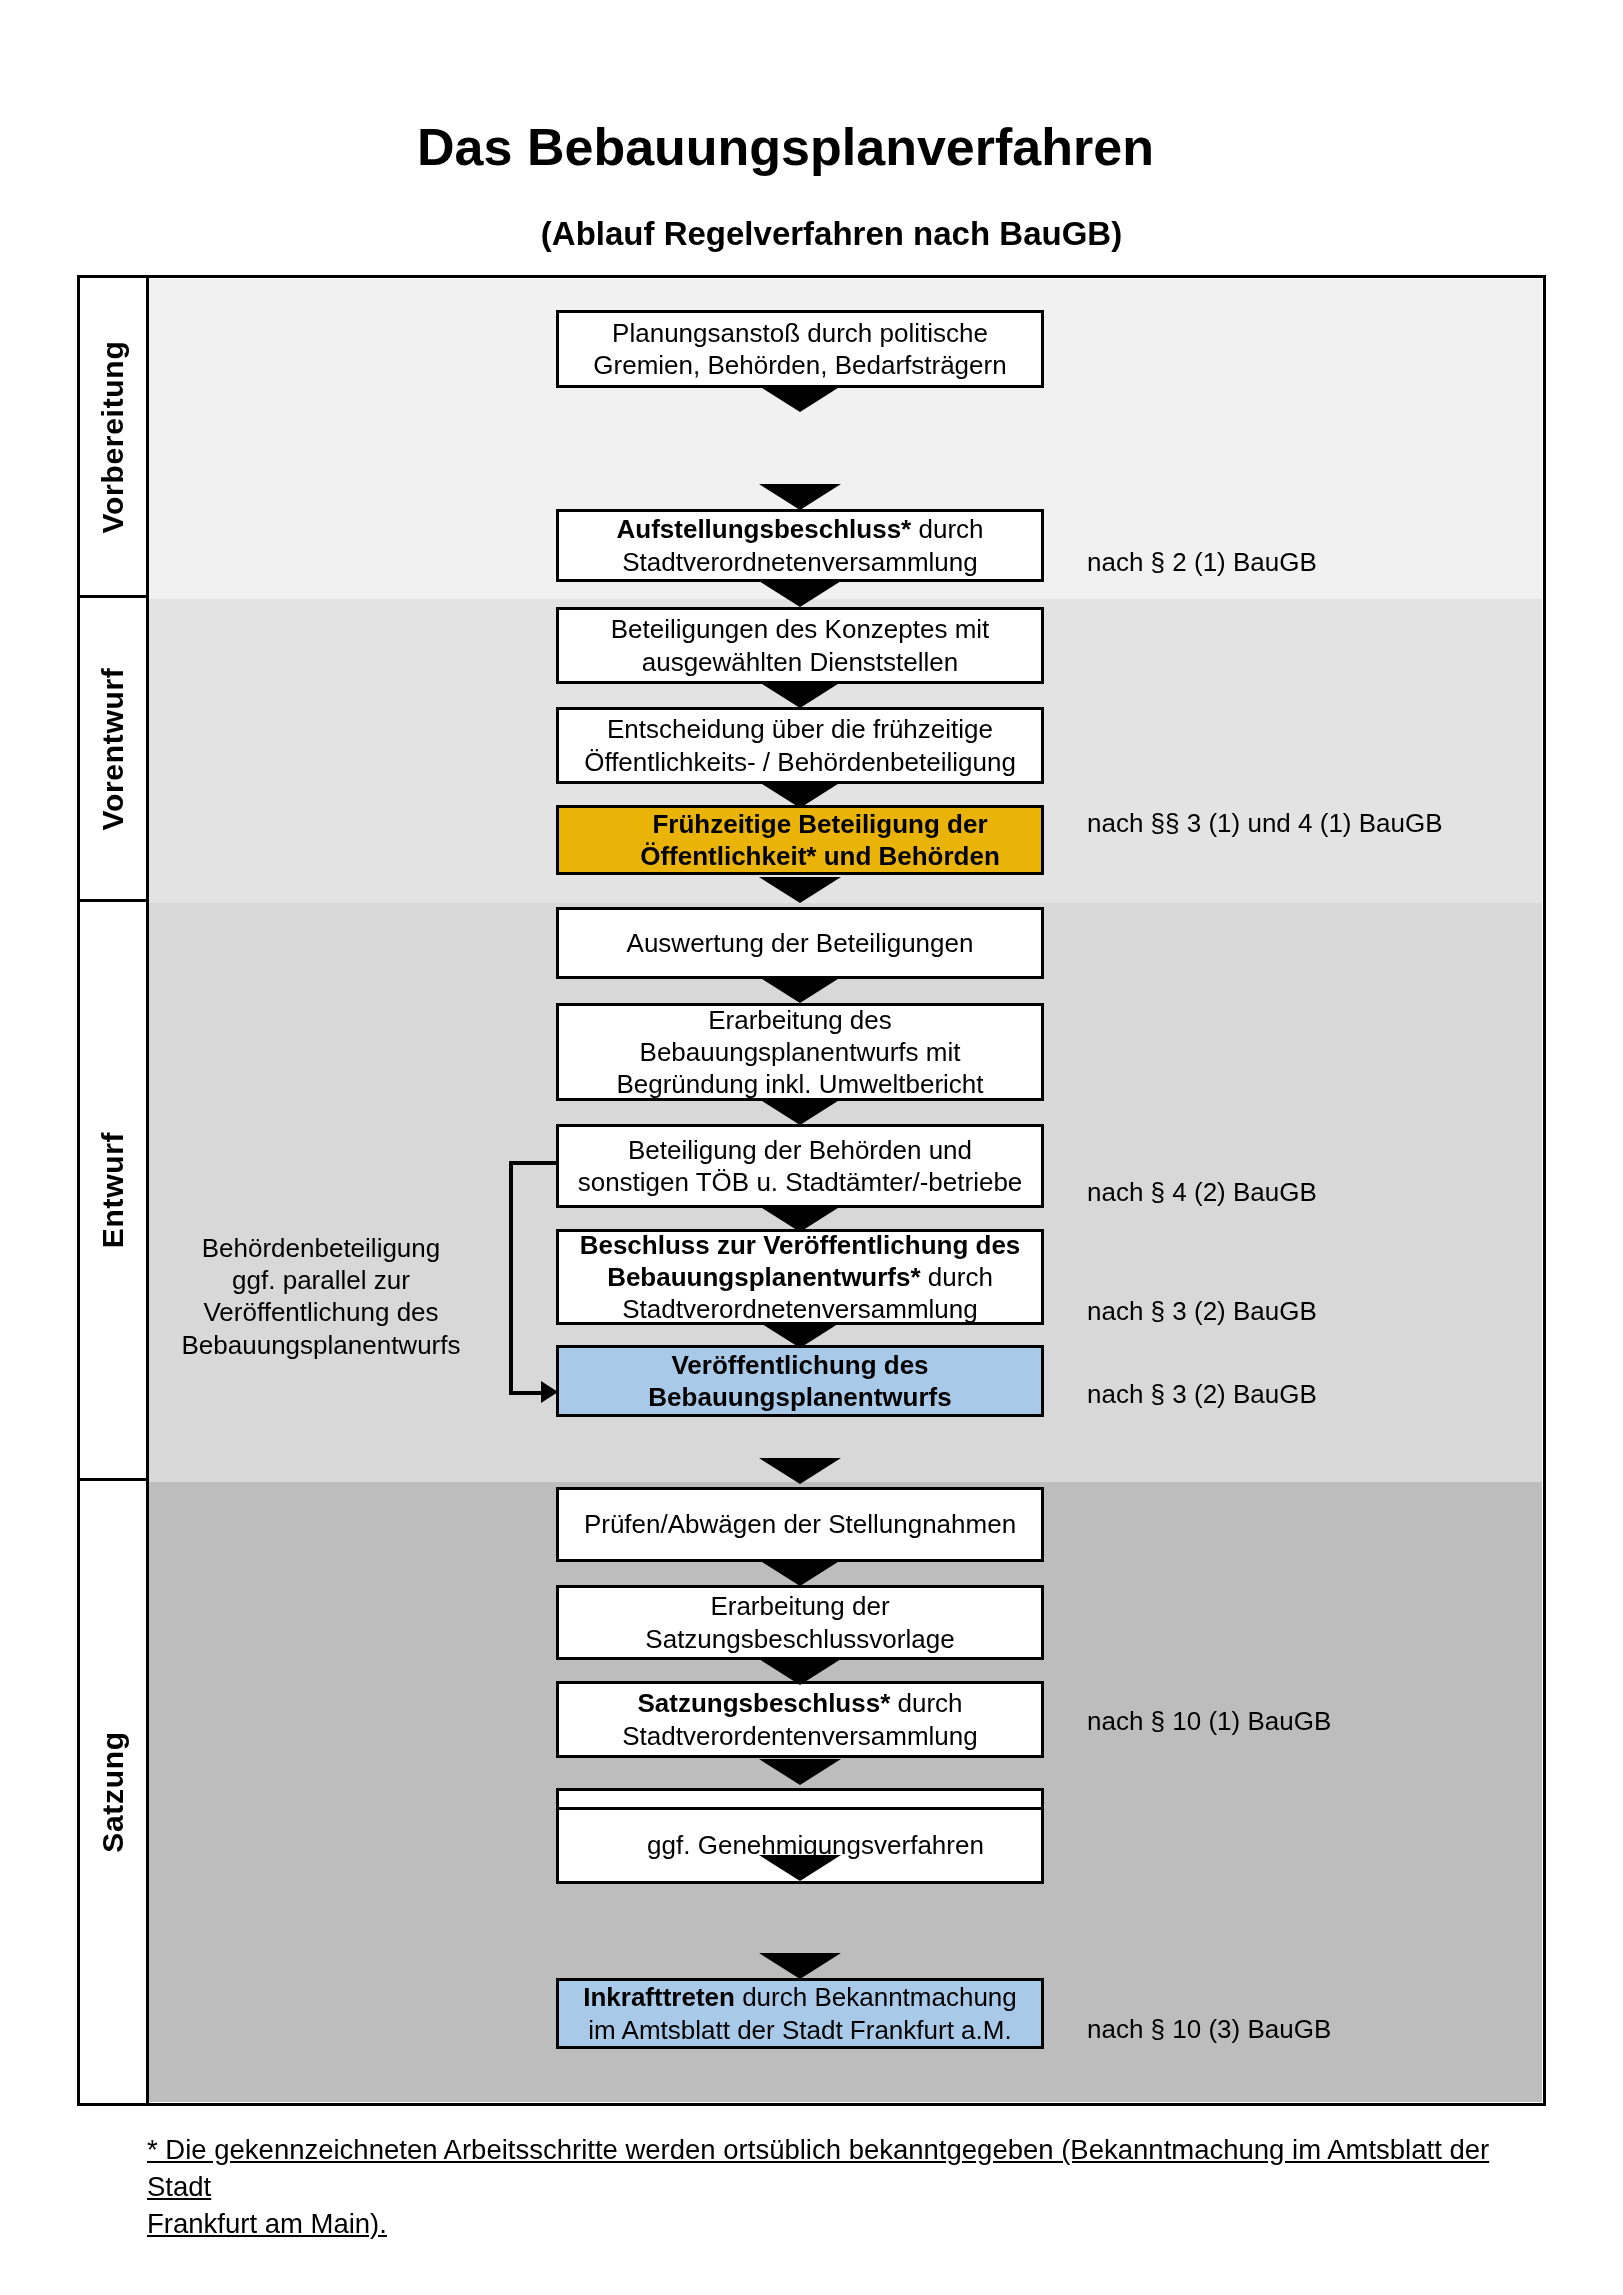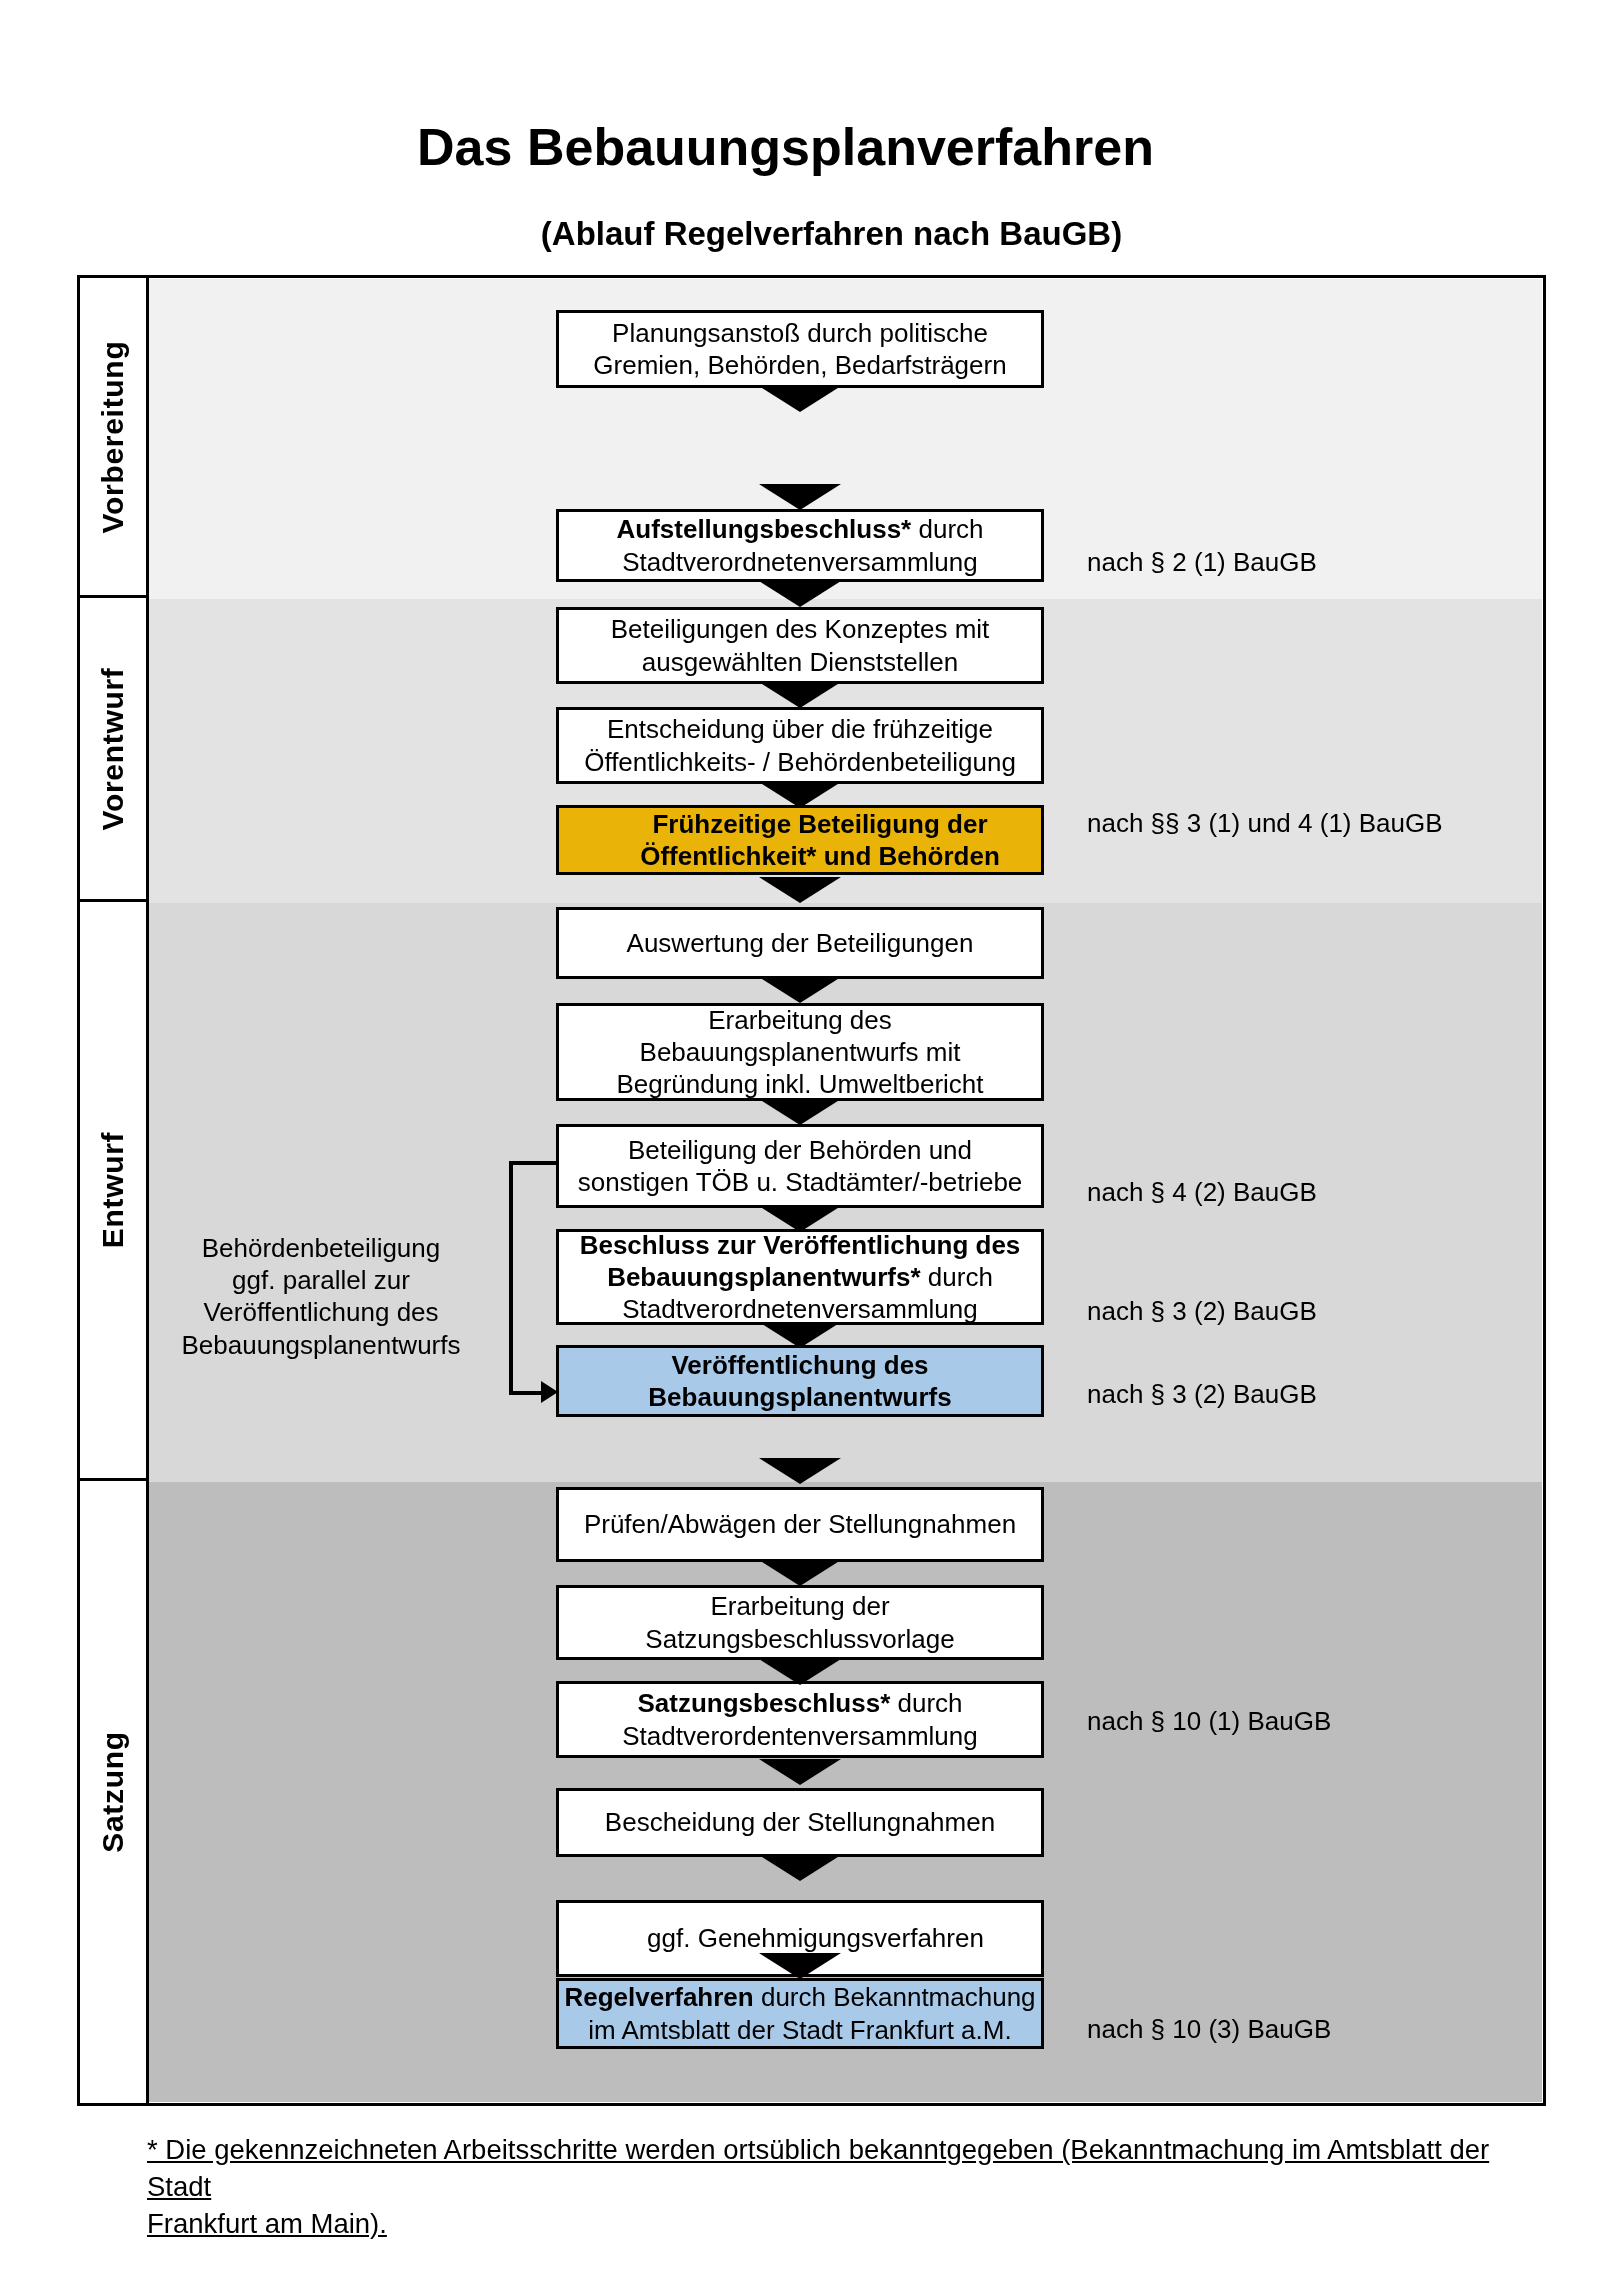--- a/index.html
+++ b/index.html
@@ -66,21 +66,21 @@
   .b6 {top:805px;height:70px;}
   .b7 {top:907px;height:72px;}
   .b8 {top:1003px;height:98px;}
   .b9 {top:1124px;height:84px;}
   .b10{top:1229px;height:96px;}
   .b11{top:1345px;height:72px;}
   .b12{top:1487px;height:75px;}
   .b13{top:1585px;height:75px;}
   .b14{top:1681px;height:77px;}
   .b15{top:1788px;height:69px;}
-  .b16{top:1900px;height:77px;padding-left:31px;}
+  .b16{top:1807px;height:77px;padding-left:31px;}
   .b17{top:1978px;height:71px;}
   
   .arrow{
     position:absolute;left:759px;width:0;height:0;
     border-left:41px solid transparent;border-right:41px solid transparent;
     border-top:26px solid #000;
   }
   .ar1{top:386px;}  .ar2{top:484px;}  .ar3{top:581px;}  .ar4{top:682px;}
   .ar5{top:782px;} .ar6{top:877px;} .ar7{top:977px;} .ar8{top:1099px;}
   .ar9{top:1206px;} .ar10{top:1322px;}.ar11{top:1458px;}.ar12{top:1560px;}
@@ -195,21 +195,21 @@
       <div class="box-text"><span class="bold">Satzungsbeschluss*</span><span> durch
 Stadtverordentenversammlung</span></div>
     </div>
   <div class="fbox b15">
       <div class="box-text"><span>Bescheidung der Stellungnahmen</span></div>
     </div>
   <div class="fbox b16">
       <div class="box-text"><span>ggf. Genehmigungsverfahren</span></div>
     </div>
   <div class="fbox b17 hl" style="background: rgb(169, 201, 233);">
-      <div class="box-text"><span class="bold">Regelverfahren</span><span> durch Bekanntmachung
+      <div class="box-text"><span class="bold">Inkrafttreten</span><span> durch Bekanntmachung
 im Amtsblatt der Stadt Frankfurt a.M.</span></div>
     </div>
 
   <div class="arrow ar1"></div>
   <div class="arrow ar2"></div>
   <div class="arrow ar3"></div>
   <div class="arrow ar4"></div>
   <div class="arrow ar5"></div>
   <div class="arrow ar6"></div>
   <div class="arrow ar7"></div>

